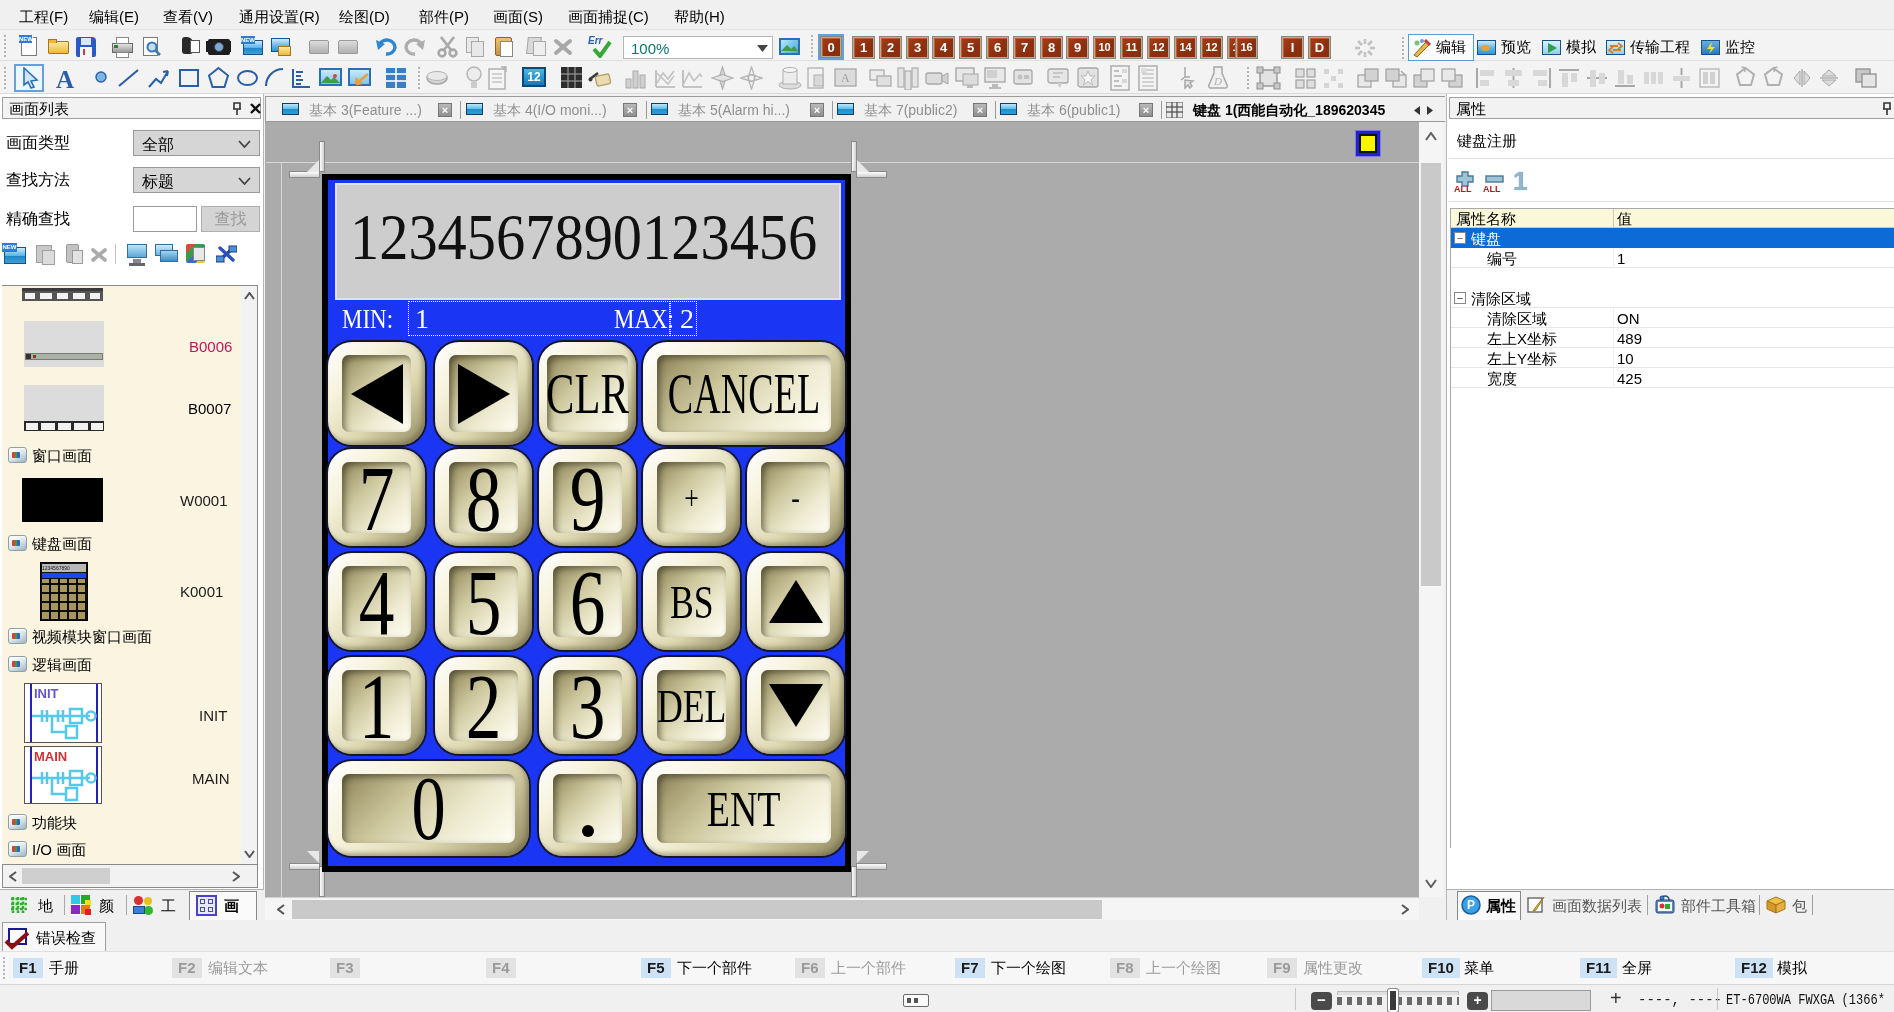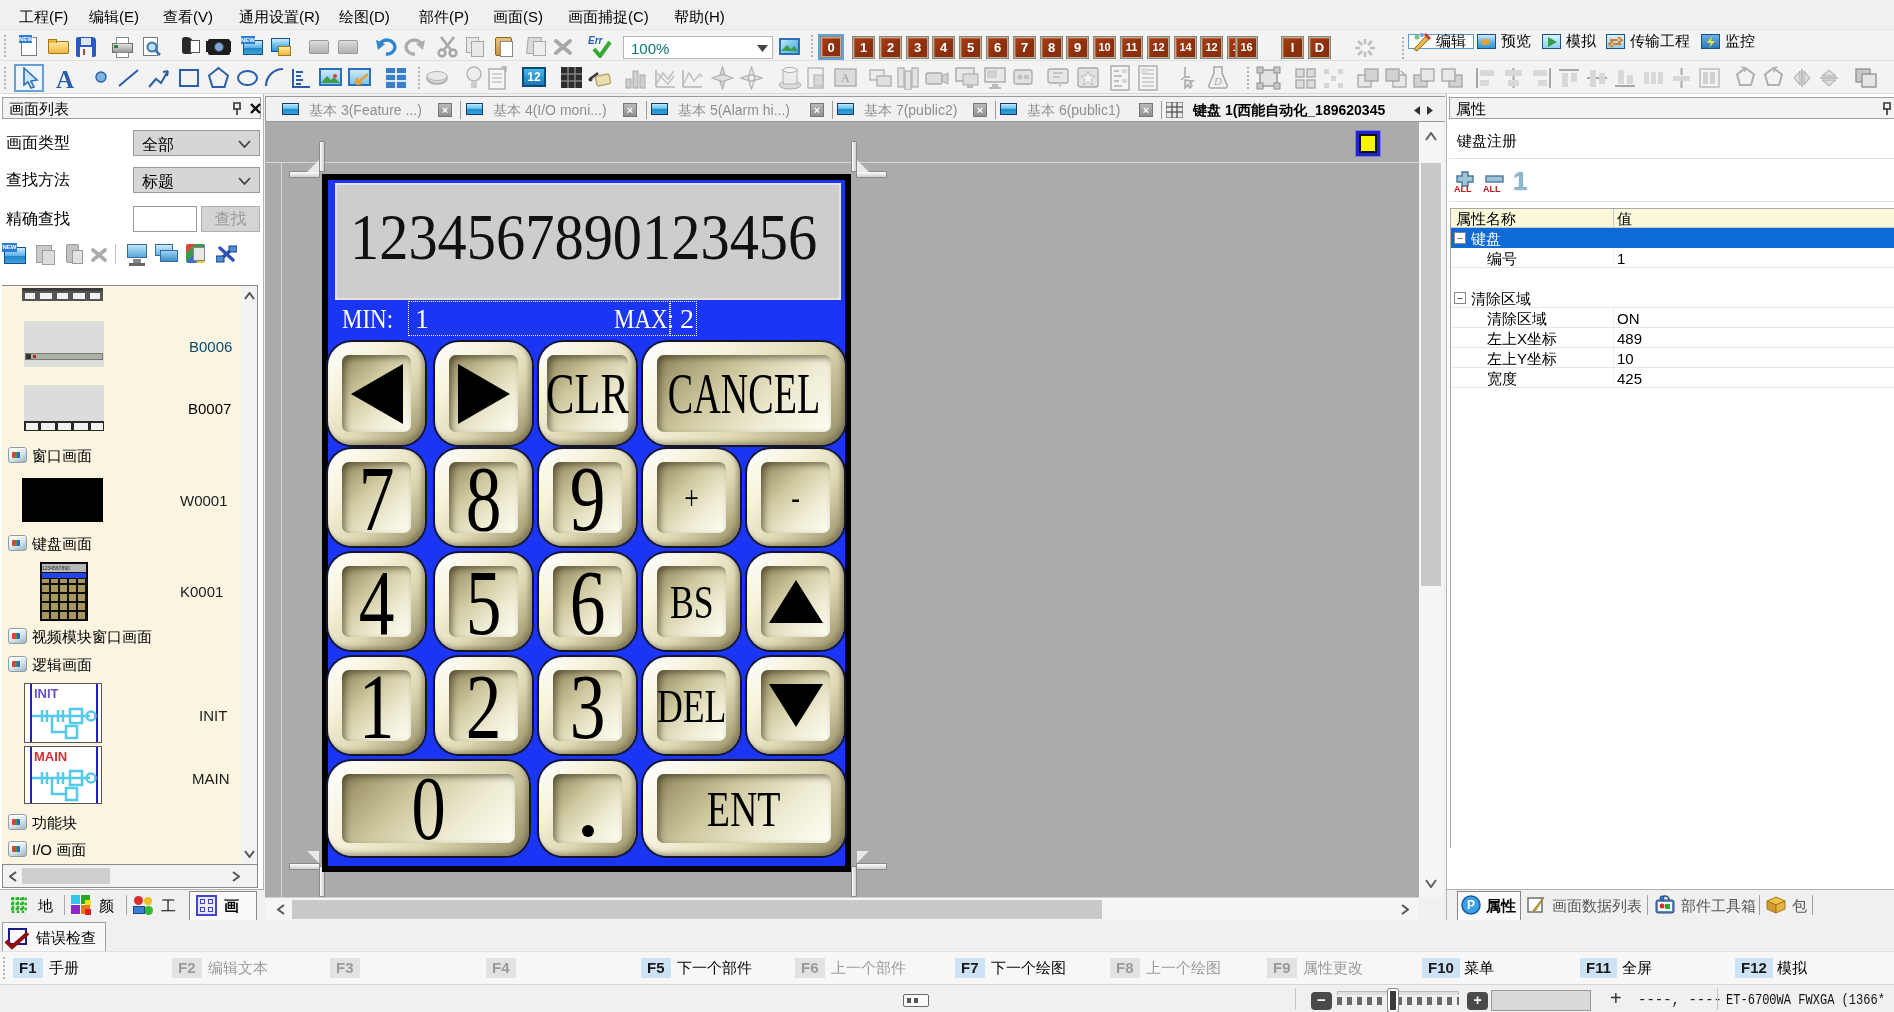--- a/index.html
+++ b/index.html
@@ -4,21 +4,21 @@
 *{margin:0;padding:0;box-sizing:border-box}
 html,body{width:1894px;height:1012px;overflow:hidden}
 body{font-family:"Liberation Sans",sans-serif;background:#f0f0f0;position:relative;color:#000}
 .abs{position:absolute}
 .sep1{position:absolute;top:37px;width:1px;height:22px;background:#c9c9c9}
 .sep2{position:absolute;top:66px;width:1px;height:22px;background:#c9c9c9}
 .grip{position:absolute;width:4px;background-image:radial-gradient(circle,#b5b5b5 1px,transparent 1.2px);background-size:4px 4px}
 .mi{position:absolute;top:8px;font-size:15px;white-space:nowrap}
 .ti{position:absolute}
 .num{position:absolute;top:6px;width:21px;height:21px;background:linear-gradient(135deg,#a63e18 0%,#8c2f0e 60%);border:1px solid #b5ad98;color:#fff;font-weight:bold;font-size:13px;text-align:center;line-height:19px;box-shadow:inset 1px 1px 0 #c45c30,0 0 0 1px #8a887c}
-.tbbtn{position:absolute;top:3px;height:15px;font-size:15px;display:flex;align-items:center;white-space:nowrap}
+.tbbtn{position:absolute;top:3px;height:27px;font-size:15px;display:flex;align-items:center;white-space:nowrap}
 .tab-t{color:#8f8f8f;font-size:14px;position:absolute;top:5px;white-space:nowrap}
 .tclose{position:absolute;top:6px;width:14px;height:14px;background:linear-gradient(180deg,#b9b9b9,#8f8f8f);border:1px solid #777;color:#fff;font-size:11px;font-weight:bold;text-align:center;line-height:12px}
 .tsep{position:absolute;top:4px;width:1px;height:18px;background:#9a9a9a}
 .ticon{position:absolute;top:6px;width:17px;height:12px;border:1px solid #1a3a66;background:linear-gradient(180deg,#bfe9fb 0%,#62c0ea 45%,#1f8dc8 50%,#2da0dc 100%)}
 .kb{position:absolute;border-radius:24px;background:linear-gradient(135deg,#ffffff 0%,#f6f2dc 30%,#ddd7b0 62%,#a9a178 88%,#8e865f 100%);box-shadow:0 0 0 2px #16162a,inset -3px -3px 4px rgba(95,88,58,.45)}
 .kf{position:absolute;left:14px;right:14px;top:13px;bottom:13px;border-radius:7px;background:linear-gradient(135deg,#847b54 0%,#a89f74 14%,#cfc9a0 38%,#eeebd2 68%,#fffef4 100%);box-shadow:inset 3px 3px 6px rgba(45,42,22,.55);display:flex;align-items:center;justify-content:center;font-family:"Liberation Serif",serif;color:#000;overflow:visible}
 .kt{display:block;transform:scaleX(0.76);transform-origin:center;white-space:nowrap}
 .prow{position:absolute;left:1450px;width:443px;height:20px;border-bottom:1px solid #e6e6e6;font-size:15px}
 .pl{position:absolute;top:2px;white-space:nowrap}
 .pv{position:absolute;left:166px;top:2px;white-space:nowrap}
@@ -612,21 +612,21 @@
 <div class="abs" style="left:50px;top:4px;width:14px;height:8px;background:#f2f2f2;border:1px solid #555"></div>
 <div class="abs" style="left:67px;top:4px;width:12px;height:8px;background:#f2f2f2;border:1px solid #555"></div>
 <div class="abs" style="left:0;top:0;width:81px;height:3px;background:#3a3a3a"></div>
 </div>
 
 <div class="abs" style="left:22px;top:35px;width:80px;height:46px;background:#dcdcdc">
 <div class="abs" style="left:1px;top:32px;width:78px;height:7px;background:#aab2a4;border:1px solid #7a7a72"></div>
 <div class="abs" style="left:2px;top:33px;width:5px;height:5px;background:#333"></div>
 <div class="abs" style="left:9px;top:34px;width:3px;height:3px;background:#c02020"></div>
 </div>
-<div class="lbl" style="left:187px;top:52px;color:#0c4a6e">B0006</div>
+<div class="lbl" style="left:187px;top:52px;color:#be185d">B0006</div>
 
 <div class="abs" style="left:22px;top:99px;width:80px;height:46px;background:#dcdcdc">
 <div class="abs" style="left:0px;top:36px;width:80px;height:10px;background:#2a2a2a"></div>
 <div class="abs" style="left:2px;top:38px;width:12px;height:7px;background:#f2f2f2"></div>
 <div class="abs" style="left:17px;top:38px;width:14px;height:7px;background:#f2f2f2"></div>
 <div class="abs" style="left:34px;top:38px;width:13px;height:7px;background:#f2f2f2"></div>
 <div class="abs" style="left:50px;top:38px;width:14px;height:7px;background:#f2f2f2"></div>
 <div class="abs" style="left:67px;top:38px;width:12px;height:7px;background:#f2f2f2"></div>
 </div>
 <div class="lbl" style="left:186px;top:114px;color:#000000">B0007</div>

